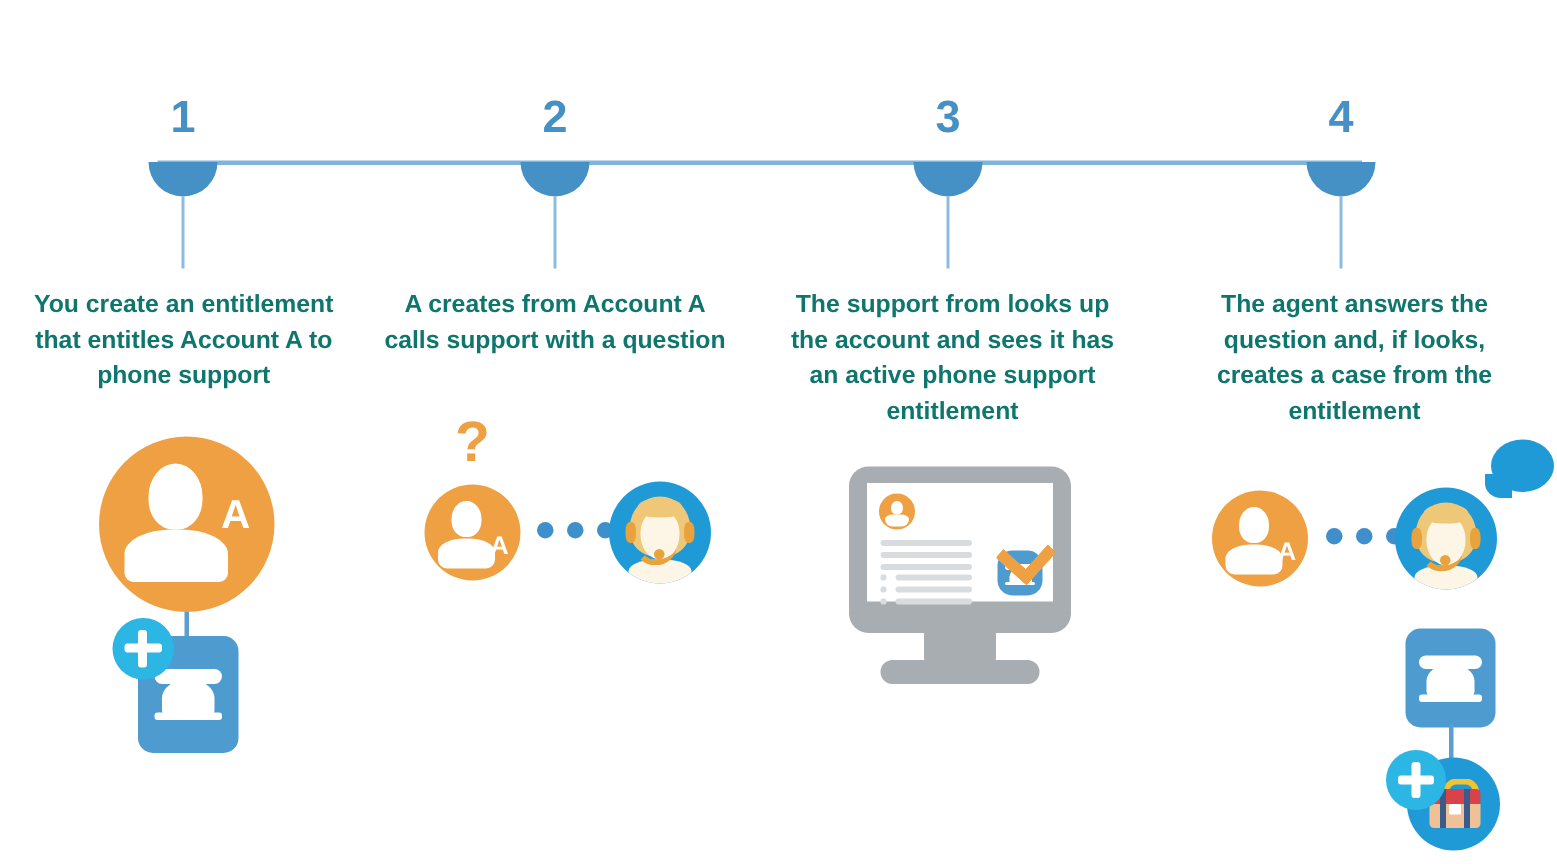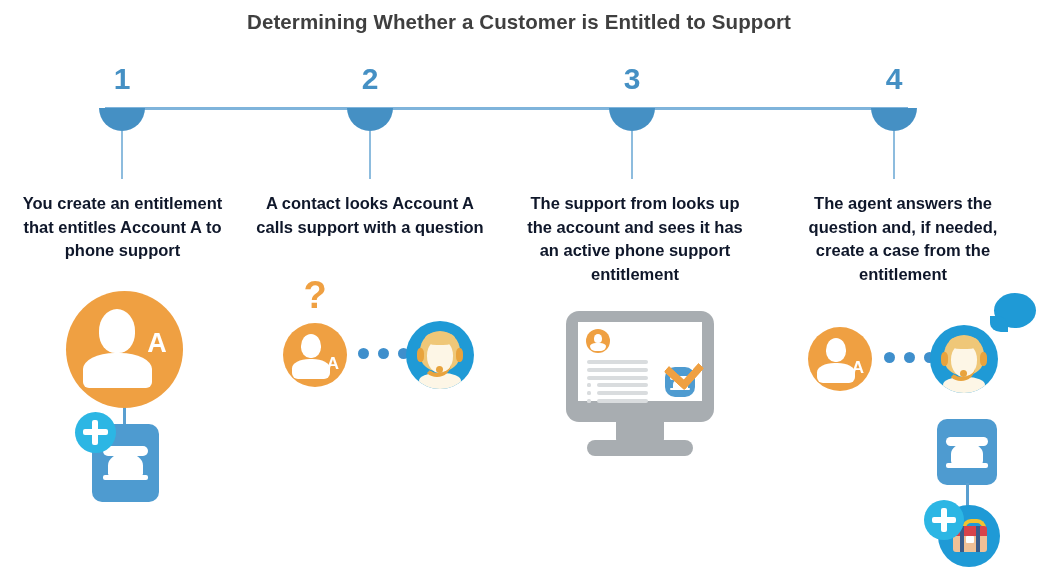--- a/index.html
+++ b/index.html
@@ -29,21 +29,21 @@
     position:absolute;width:46px;height:23px;
     background:#4590c4;
     border-radius:0 0 23px 23px;
   }
   .stem{
     position:absolute;width:2px;background:#8dbcde;
   }
 
   
   .caption{
-    position:absolute;text-align:center;color:#0f172a;
+    position:absolute;text-align:center;color:#0f766e;
     font-size:16.5px;font-weight:bold;line-height:23.5px;
   }
 
   
   .circle{position:absolute;border-radius:50%;}
   .rsquare{position:absolute;border-radius:10px;}
   .connector{position:absolute;width:3px;background:#5a9fd0;}
 
   .orange{background:#efa042;}
   .blue-sq{background:#4e9bd0;}
@@ -107,21 +107,20 @@
   .case .top{position:absolute;background:#d8434a;border-radius:3px 3px 0 0;}
   .case .body{position:absolute;background:#f0c096;border-radius:0 0 3px 3px;}
   .case .strapL,.case .strapR{position:absolute;background:#3b5c8a;}
   .case .label{position:absolute;background:#ffffff;border-radius:1px;}
 </style>
 </head>
 <body>
 
 <div class="stage">
 
-  <div class="title">Determining Whether a Customer is Entitled to Support</div>
 
   <div class="timeline-rule"></div>
 
   <div class="step-num" style="left:82px;">1</div>
   <div class="semi" style="left:99px;top:108px;"></div>
   <div class="stem" style="left:121px;top:131px;height:48px;"></div>
   <div class="caption" style="left:6px;top:192px;width:233px;">You create an entitlement that entitles Account A to phone support</div>
 
   <div class="connector" style="left:123px;top:370px;height:60px;"></div>
 
@@ -142,21 +141,21 @@
     </div>
   </div>
 
   <div class="plus" style="left:75px;top:412px;width:41px;height:41px;"></div>
   <div style="position:absolute;left:83px;top:429px;width:25px;height:6px;background:#fff;border-radius:2px;"></div>
   <div style="position:absolute;left:92px;top:420px;width:6px;height:25px;background:#fff;border-radius:2px;"></div>
 
   <div class="step-num" style="left:330px;">2</div>
   <div class="semi" style="left:347px;top:108px;"></div>
   <div class="stem" style="left:369px;top:131px;height:48px;"></div>
-  <div class="caption" style="left:256px;top:192px;width:228px;">A contact looks Account A calls support with a question</div>
+  <div class="caption" style="left:256px;top:192px;width:228px;">A creates from Account A calls support with a question</div>
 
   <div class="qmark" style="left:298px;top:276px;width:34px;text-align:center;font-size:38px;">?</div>
 
   <div class="circle orange" style="left:283px;top:323px;width:64px;height:64px;">
     <div class="person">
       <div class="head" style="left:18px;top:11px;width:20px;height:24px;"></div>
       <div class="body" style="left:9px;top:36px;width:38px;height:20px;"></div>
     </div>
     <div class="letterA" style="left:39px;top:31px;width:22px;font-size:17px;">A</div>
   </div>
@@ -213,21 +212,21 @@
       </div>
     </div>
     <div class="check" style="left:92px;top:33px;width:20px;height:22px;"></div>
   </div>
   <div class="monitor-neck" style="left:616px;top:422px;width:48px;height:24px;"></div>
   <div class="monitor-base" style="left:587px;top:440px;width:106px;height:16px;"></div>
 
   <div class="step-num" style="left:854px;">4</div>
   <div class="semi" style="left:871px;top:108px;"></div>
   <div class="stem" style="left:893px;top:131px;height:48px;"></div>
-  <div class="caption" style="left:786px;top:192px;width:234px;">The agent answers the question and, if needed, create a case from the entitlement</div>
+  <div class="caption" style="left:786px;top:192px;width:234px;">The agent answers the question and, if looks, creates a case from the entitlement</div>
 
   <div class="circle orange" style="left:808px;top:327px;width:64px;height:64px;">
     <div class="person">
       <div class="head" style="left:18px;top:11px;width:20px;height:24px;"></div>
       <div class="body" style="left:9px;top:36px;width:38px;height:20px;"></div>
     </div>
     <div class="letterA" style="left:39px;top:31px;width:22px;font-size:17px;">A</div>
   </div>
 
   <div class="dots" style="left:884px;top:352px;">

